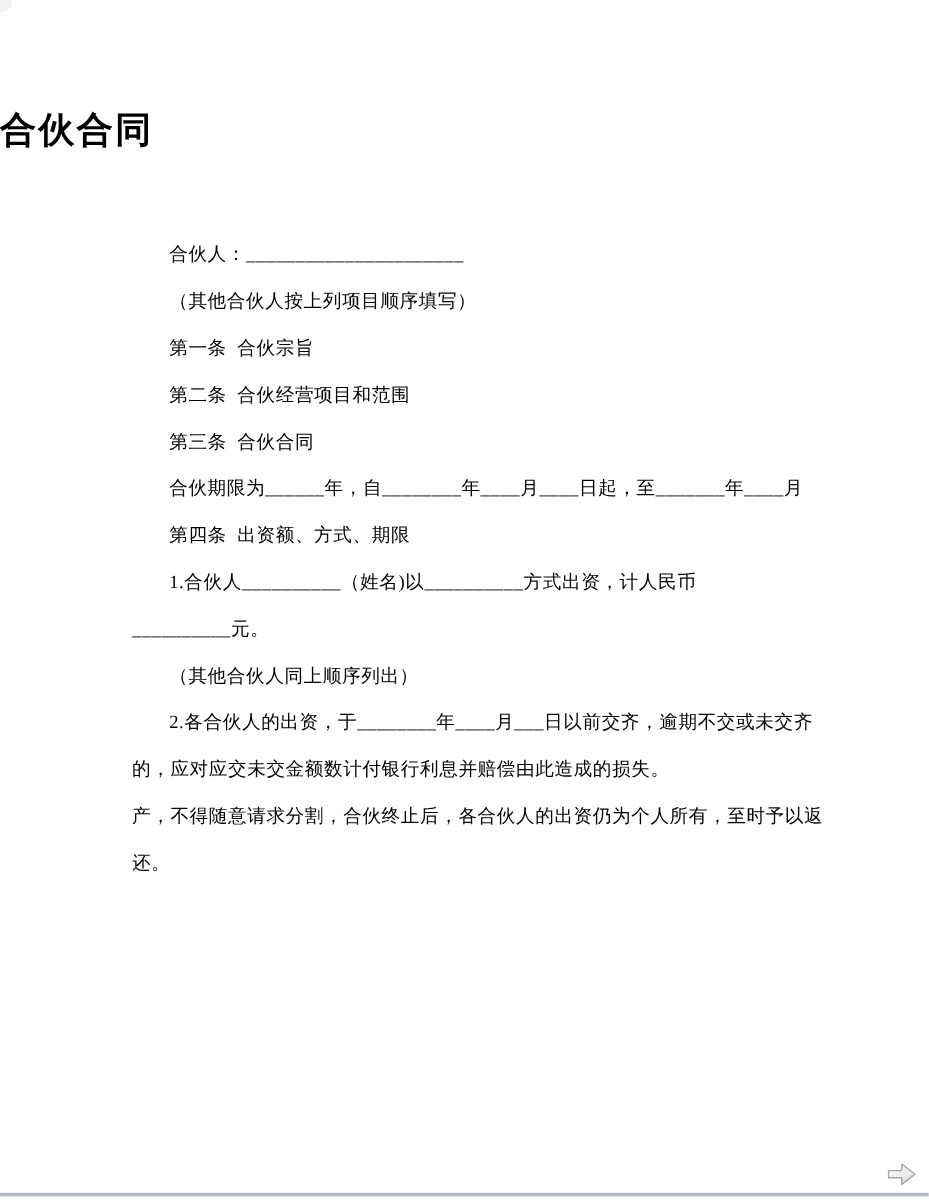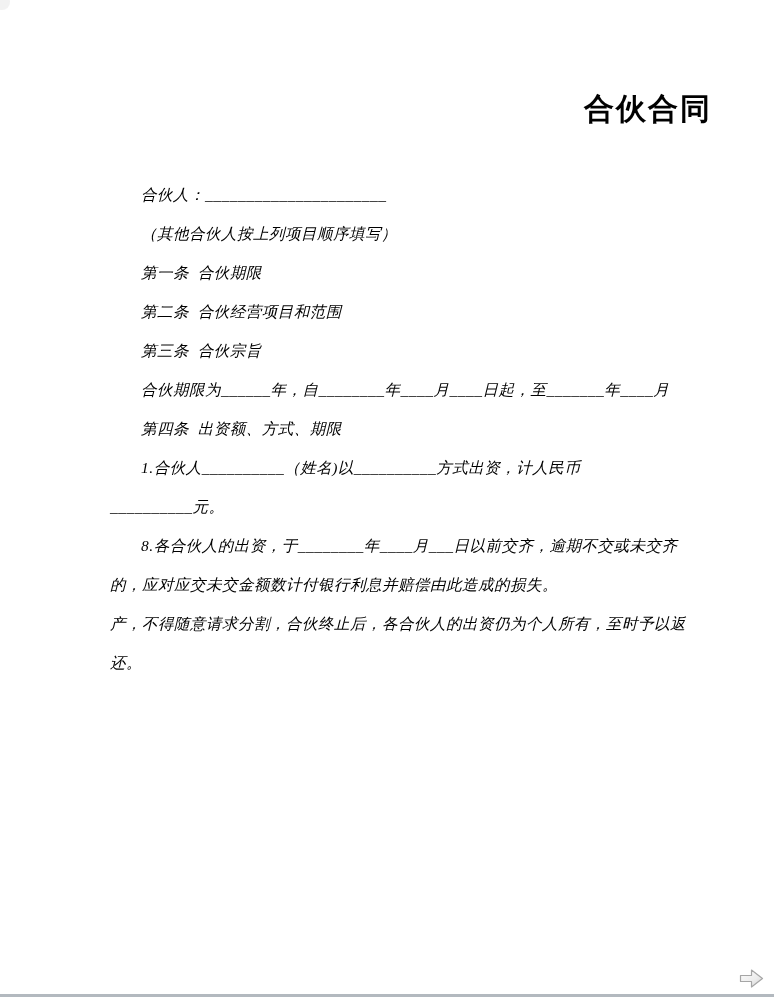--- a/index.html
+++ b/index.html
@@ -13,33 +13,32 @@
     position: relative;
     overflow: hidden;
     font-family: "Liberation Serif", "DejaVu Serif", serif;
     color: #000000;
   }
   .page-title {
     position: absolute;
     top: 90px;
     left: 0;
     width: 712px;
-    text-align: right;
+    text-align: left;
     font-family: "DejaVu Sans", "Liberation Sans", sans-serif;
     font-weight: bold;
     font-size: 30px;
     letter-spacing: 2px;
     line-height: 38px;
   }
   .doc-body {
     position: absolute;
     left: 110px;
-    top: 175px;
+    top: 193px;
     width: 560px;
-    font-style: italic;
   }
   .ln {
     font-size: 15.5px;
     height: 39px;
     line-height: 39px;
     white-space: pre;
     letter-spacing: 0.5px;
   }
   .ind {
     padding-left: 31px;
@@ -77,28 +76,29 @@
 </head>
 <body>
 
 <div class="corner-mark"></div>
 
 <div class="page-title">合伙合同</div>
 
 <div class="doc-body">
   <div class="ln ind">合伙人：______________________</div>
   <div class="ln ind">（其他合伙人按上列项目顺序填写）</div>
-  <div class="ln ind">第一条  合伙期限</div>
+  <div class="ln ind">第一条  合伙宗旨</div>
   <div class="ln ind">第二条  合伙经营项目和范围</div>
-  <div class="ln ind">第三条  合伙宗旨</div>
+  <div class="ln ind">第三条  合伙合同</div>
   <div class="ln ind">合伙期限为______年，自________年____月____日起，至_______年____月</div>
   <div class="ln ind">第四条  出资额、方式、期限</div>
   <div class="ln ind">1.合伙人__________（姓名)以__________方式出资，计人民币</div>
   <div class="ln">__________元。</div>
-  <div class="ln ind">8.各合伙人的出资，于________年____月___日以前交齐，逾期不交或未交齐</div>
+  <div class="ln ind">（其他合伙人同上顺序列出）</div>
+  <div class="ln ind">2.各合伙人的出资，于________年____月___日以前交齐，逾期不交或未交齐</div>
   <div class="ln">的，应对应交未交金额数计付银行利息并赔偿由此造成的损失。</div>
   <div class="ln">产，不得随意请求分割，合伙终止后，各合伙人的出资仍为个人所有，至时予以返</div>
   <div class="ln">还。</div>
 </div>
 
 <div class="bottom-divider"></div>
 
 <button class="next-arrow" title="">
   <svg width="25" height="23" viewBox="0 0 25 23">
     <defs>

